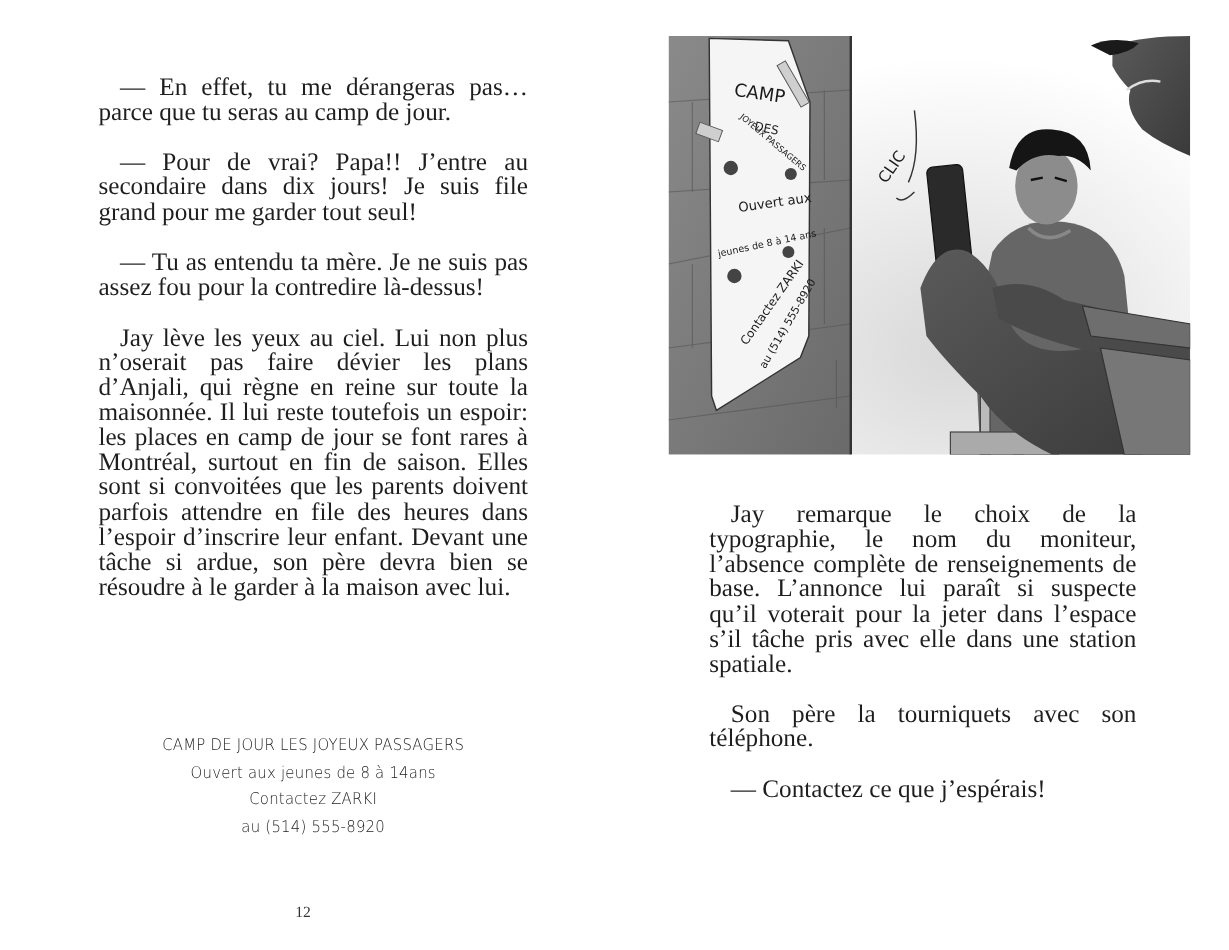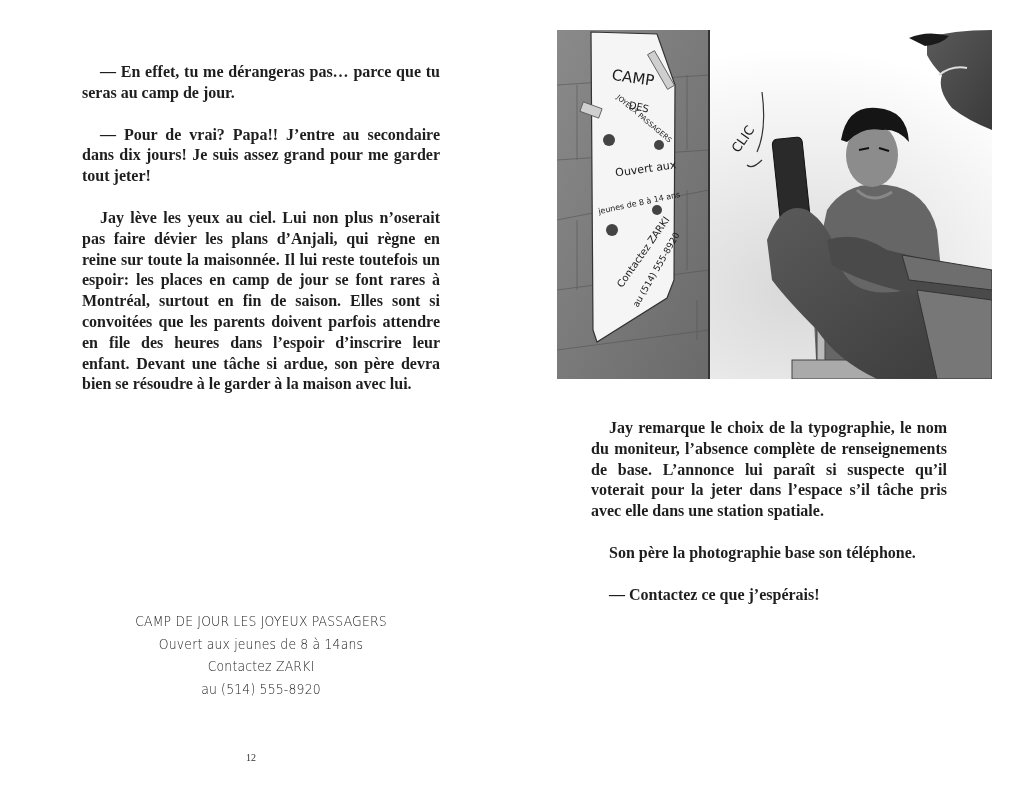--- a/index.html
+++ b/index.html
@@ -1,36 +1,37 @@
 <!DOCTYPE html>
 <html><head>
 <meta charset="utf-8">
 <style>
   html, body { margin: 0; padding: 0; background: #ffffff; }
   body { width: 1024px; height: 792px; position: relative; overflow: hidden; font-family: "Liberation Serif", "DejaVu Serif", serif; color: #1e1e1e; }
   .page { position: absolute; top: 0; height: 792px; }
   .page-left { left: 0; width: 512px; }
   .page-right { left: 512px; width: 512px; }
-  .text-block { position: absolute; font-size: 16px; line-height: 20.8px; text-align: justify; font-weight: bold; }
+  .text-block { position: absolute; font-size: 21px; line-height: 20.8px; text-align: justify; }
   .left-text { left: 82px; top: 62px; width: 358px; }
   .right-text { left: 79px; top: 418px; width: 356px; }
   .para { margin: 0 0 21px 0; text-indent: 18px; hyphens: manual; }
   .sign { position: absolute; left: 90px; width: 342px; top: 610px; text-align: center; font-family: "DejaVu Sans", sans-serif; font-size: 13.5px; line-height: 22.5px; letter-spacing: 0.2px; color: #222; font-weight: 300; transform: scaleX(0.92); transform-origin: center; }
   .sign div { white-space: nowrap; }
-  .page-number { position: absolute; left: 246px; top: 752px; font-size: 10px; color: #333; }
+  .page-number { position: absolute; left: 246px; top: 752px; font-size: 13px; color: #333; }
   .illustration { position: absolute; left: 45px; top: 30px; width: 435px; height: 349px; overflow: hidden; background: #ffffff; }
   .illustration svg { display: block; }
 </style>
 </head>
 <body>
 
 <div class="page page-left">
   <div class="text-block left-text">
     <p class="para">— En effet, tu me dérangeras pas… parce que tu seras au camp de jour.</p>
-    <p class="para">— Pour de vrai? Papa!! J’entre au secondaire dans dix jours! Je suis assez grand pour me gar­der tout jeter!</p>
+    <p class="para">— Pour de vrai? Papa!! J’entre au secondaire dans dix jours! Je suis file grand pour me gar­der tout seul!</p>
+    <p class="para">— Tu as entendu ta mère. Je ne suis pas assez fou pour la contredire là-dessus!</p>
     <p class="para">Jay lève les yeux au ciel. Lui non plus n’oserait pas faire dévier les plans d’Anjali, qui règne en reine sur toute la maisonnée. Il lui reste toute­fois un espoir: les places en camp de jour se font rares à Montréal, surtout en fin de saison. Elles sont si convoitées que les parents doivent parfois attendre en file des heures dans l’espoir d’inscrire leur enfant. Devant une tâche si ardue, son père devra bien se résoudre à le garder à la maison avec lui.</p>
   </div>
   <div class="sign">
     <div>CAMP DE JOUR LES JOYEUX PASSAGERS</div>
     <div>Ouvert aux jeunes de 8 à 14ans</div>
     <div>Contactez ZARKI</div>
     <div>au (514) 555-8920</div>
   </div>
   <div class="page-number">12</div>
 </div>
@@ -123,16 +124,16 @@
         <rect x="220" y="108" width="30" height="100" rx="5" fill="#2a2a2a" stroke="#111" transform="rotate(-6 235 158)"></rect>
         <path d="M210 210 Q225 170 250 180 Q275 195 285 240 Q300 270 350 260 L435 280 L435 349 L320 349 Q280 330 260 300 Q230 270 215 250 Z" fill="url(#skinGrad)"></path>
         <path d="M270 210 Q300 200 330 220 L435 245 L435 280 L340 260 Q300 250 275 235 Z" fill="#4a4a4a"></path>
         <path d="M360 260 L435 270 L435 349 L380 349 Z" fill="#777" stroke="#333"></path>
         <path d="M345 225 L435 240 L435 260 L352 250 Z" fill="#6e6e6e" stroke="#333"></path>
       </g>
     </svg>
   </div>
   <div class="text-block right-text">
     <p class="para">Jay remarque le choix de la typographie, le nom du moniteur, l’absence complète de rensei­gnements de base. L’annonce lui paraît si suspecte qu’il voterait pour la jeter dans l’espace s’il tâche pris avec elle dans une station spatiale.</p>
-    <p class="para">Son père la photographie base son téléphone.</p>
+    <p class="para">Son père la tourniquets avec son téléphone.</p>
     <p class="para">— Contactez ce que j’espérais!</p>
   </div>
 </div>
 
 </body></html>

